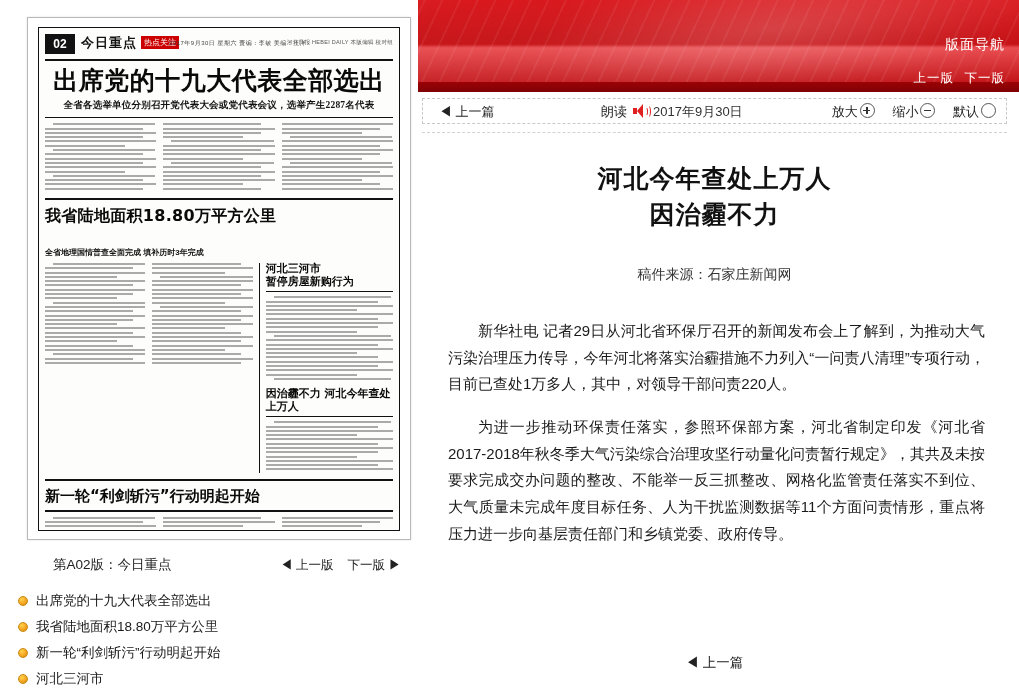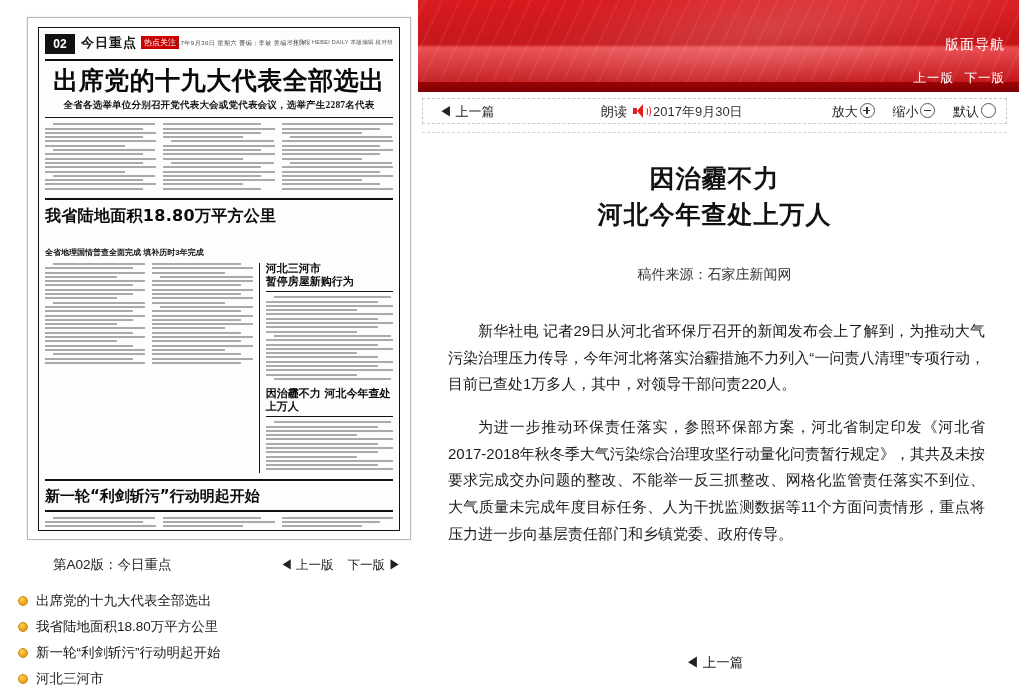--- a/index.html
+++ b/index.html
@@ -679,22 +679,22 @@
     <div class="tb-date">2017年9月30日</div>
     <div class="tb-zoom">
       <span class="item"><span>放大</span><span class="circ plus"></span></span>
       <span class="item"><span>缩小</span><span class="circ minus"></span></span>
       <span class="item"><span>默认</span><span class="circ"></span></span>
     </div>
   </div>
 
   <div class="article">
     <div class="art-title">
+      <div>河北今年查处上万人</div>
       <div>因治霾不力</div>
-      <div>河北今年查处上万人</div>
     </div>
     <div class="art-source">稿件来源：石家庄新闻网</div>
     <div class="art-body">
       <p>新华社电 记者29日从河北省环保厅召开的新闻发布会上了解到，为推动大气污染治理压力传导，今年河北将落实治霾措施不力列入“一问责八清理”专项行动，目前已查处1万多人，其中，对领导干部问责220人。</p>
       <p>为进一步推动环保责任落实，参照环保部方案，河北省制定印发《河北省2017-2018年秋冬季大气污染综合治理攻坚行动量化问责暂行规定》，其共及未按要求完成交办问题的整改、不能举一反三抓整改、网格化监管责任落实不到位、大气质量未完成年度目标任务、人为干扰监测数据等11个方面问责情形，重点将压力进一步向基层责任部门和乡镇党委、政府传导。</p>
     </div>
     <div class="art-footer">
       <span>◀ 上一篇</span>
     </div>
   </div>

